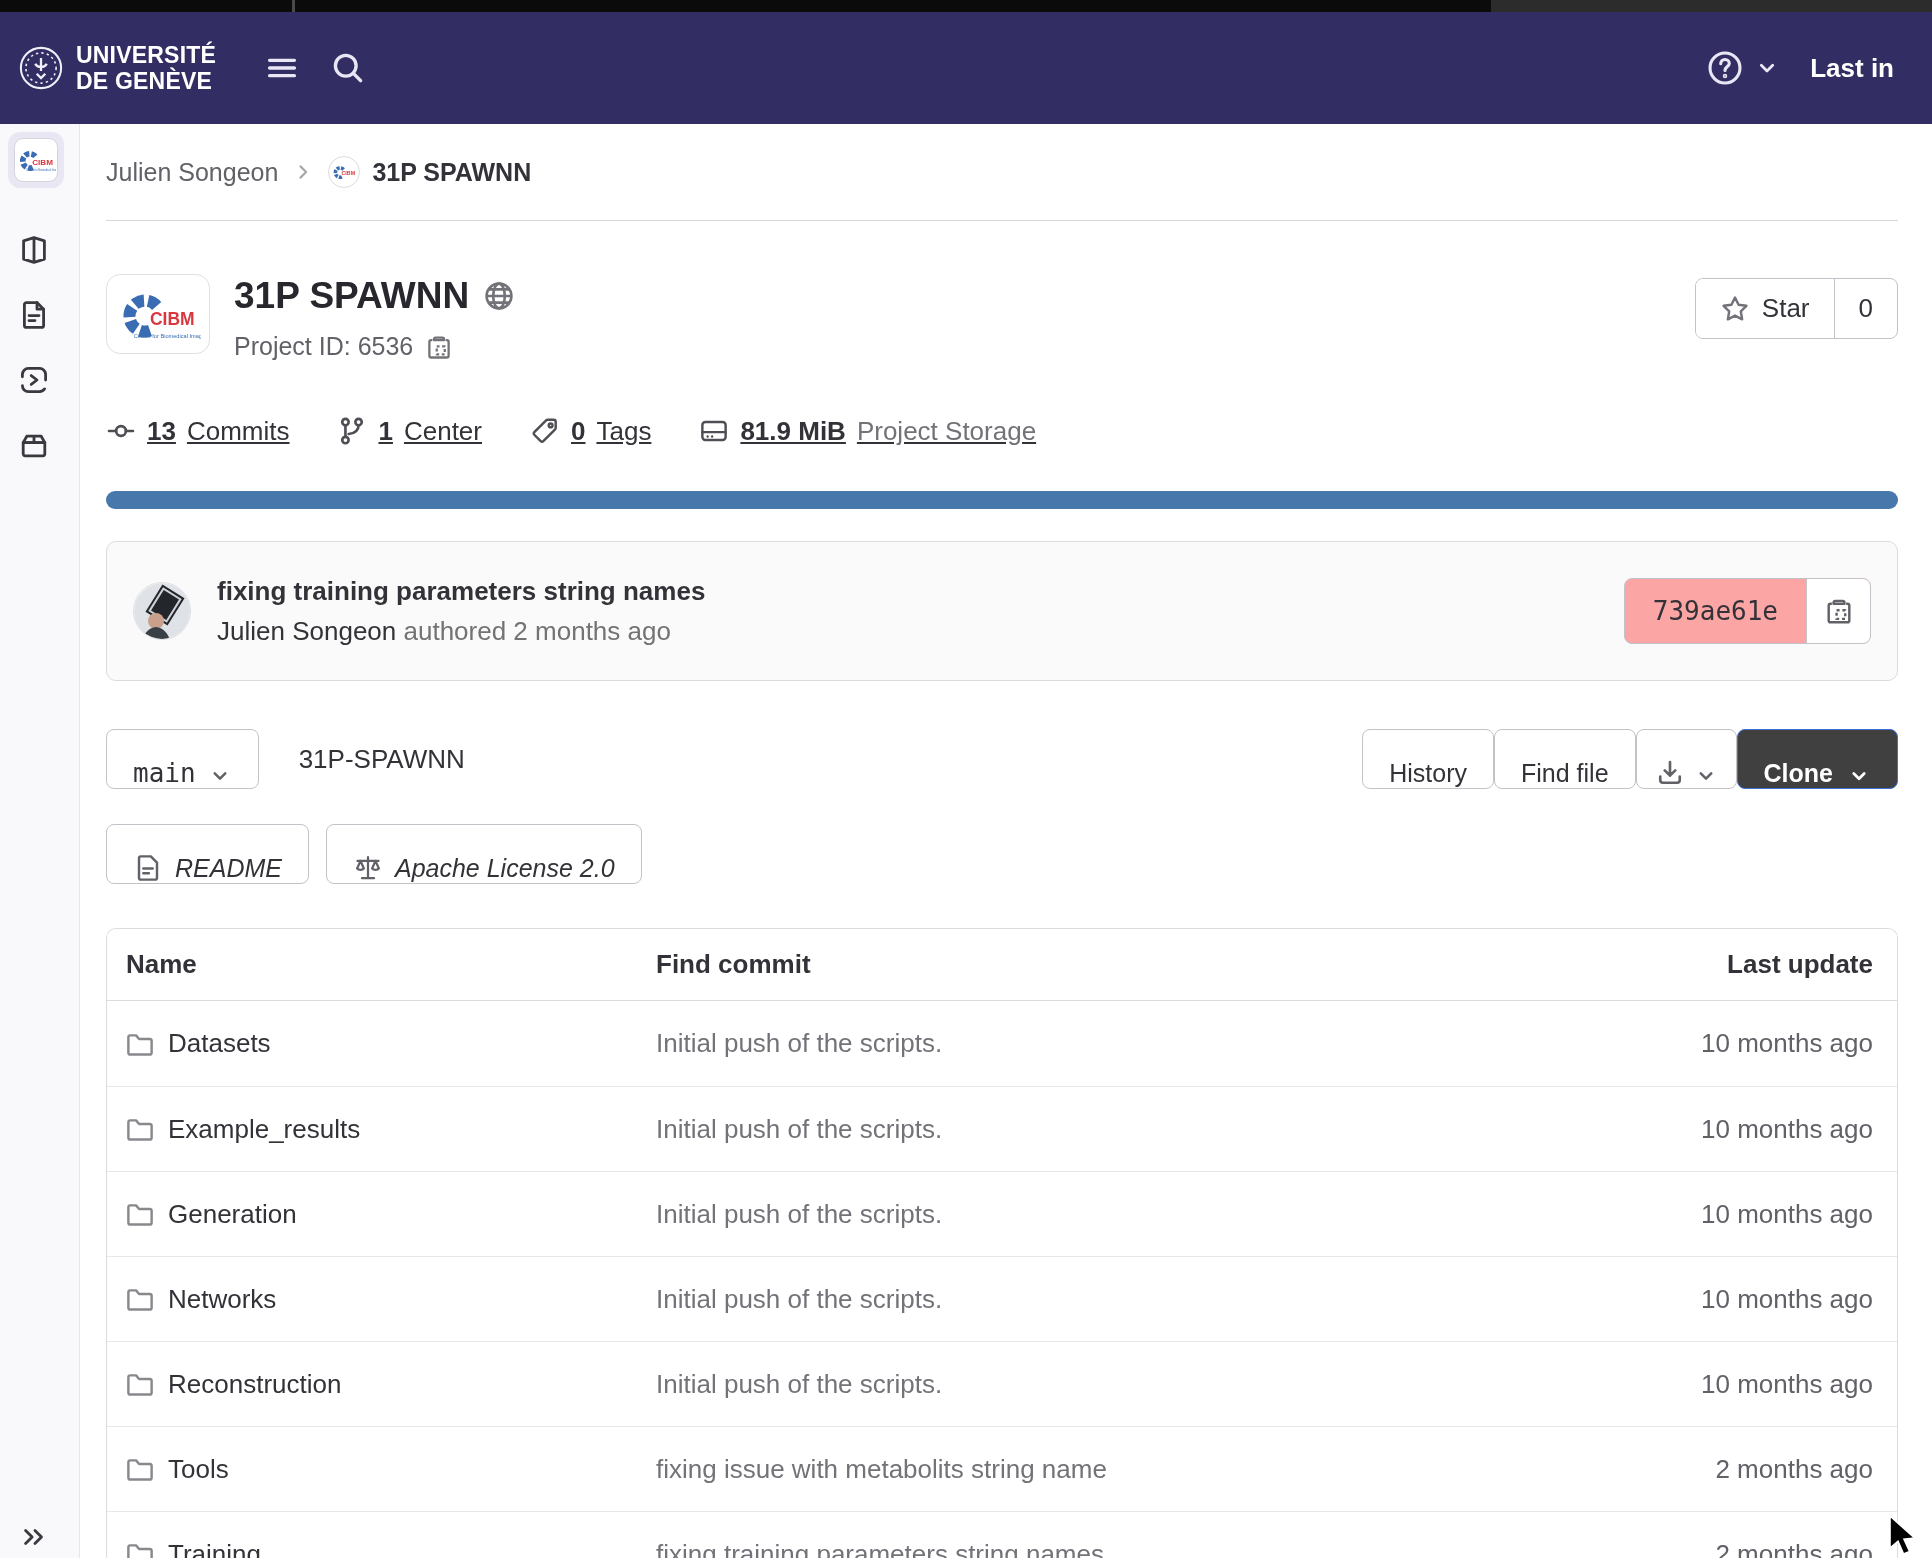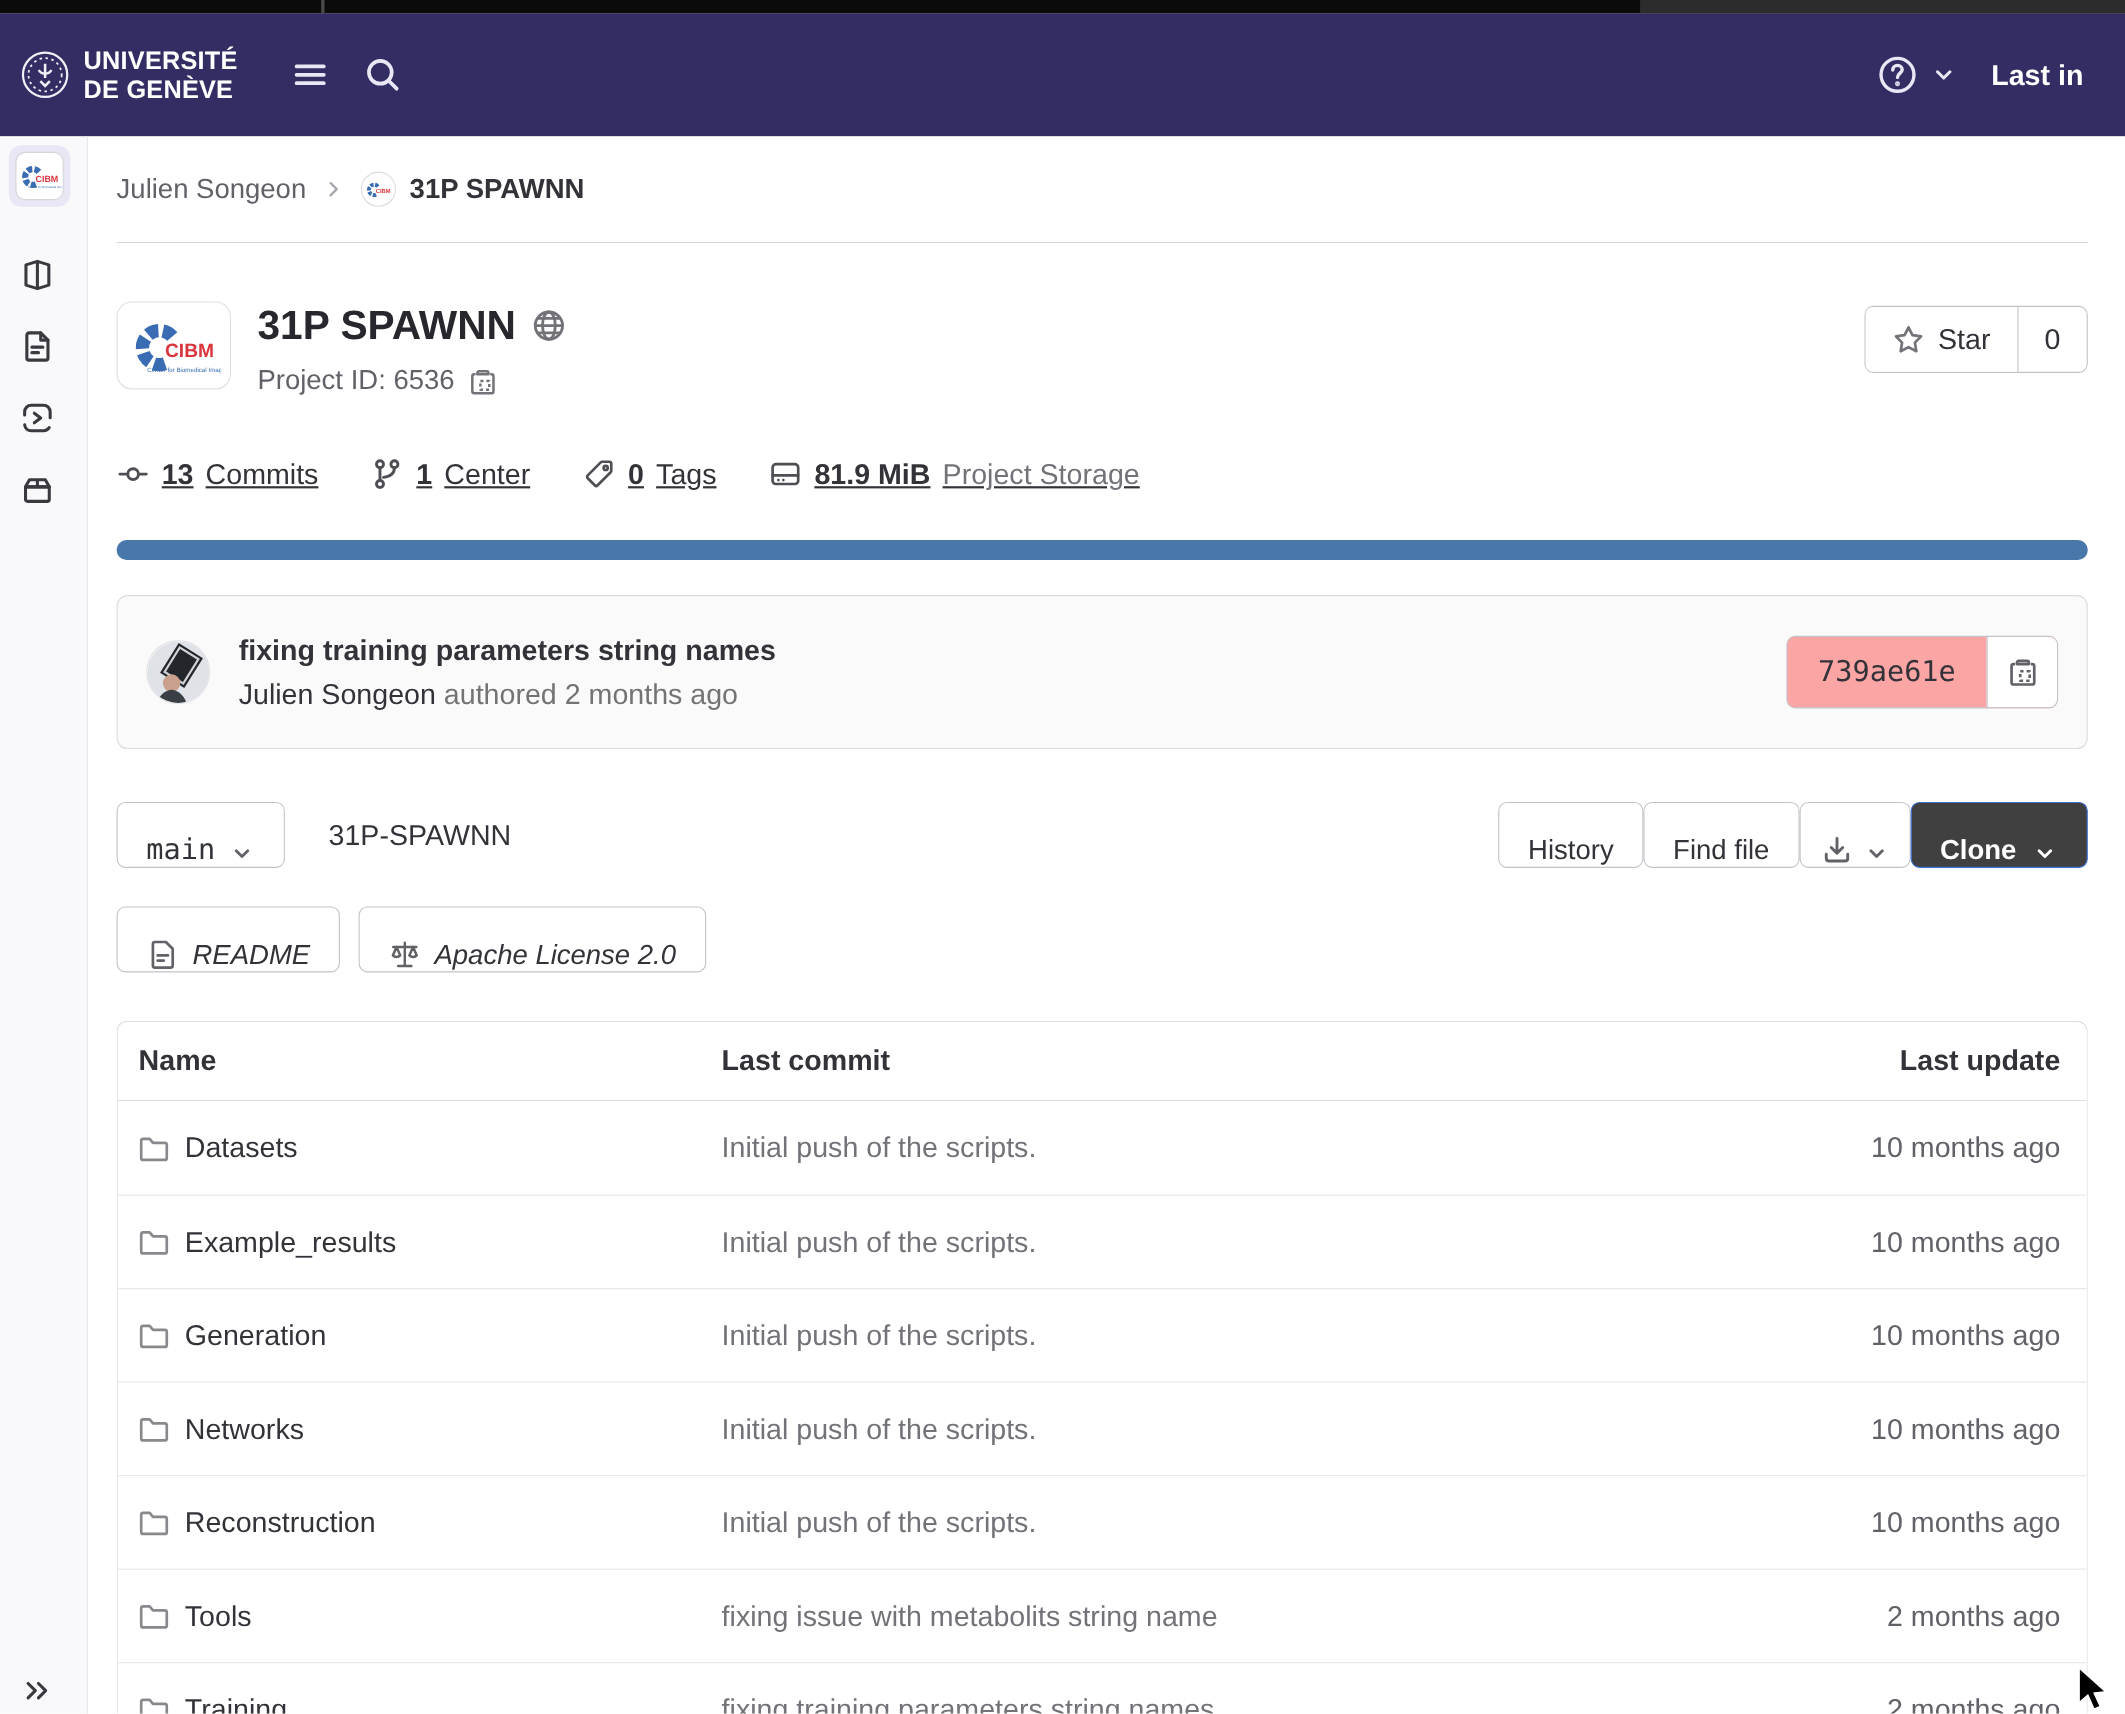--- a/index.html
+++ b/index.html
@@ -418,21 +418,21 @@
               <path d="M4 4.2 2.2 8.3c.9 1 2.7 1 3.6 0L4 4.2Z M12 4.2l-1.8 4.1c.9 1 2.7 1 3.6 0L12 4.2Z"></path>
             </svg>
           </span>
           <span>Apache License 2.0</span>
         </a>
       </section>
 
       <section class="file-table">
         <div class="t-head">
           <div class="c-name">Name</div>
-          <div class="c-commit">Last commit</div>
+          <div class="c-commit">Find commit</div>
           <div class="c-upd">Last update</div>
         </div>
         <div id="table-body">
             <div class="t-row">
     <a class="cell-name" href="#">
       <span class="ic">
         <svg width="30" height="30" viewBox="0 0 16 16" fill="none" stroke="currentColor" stroke-width="1.3" stroke-linejoin="round">
           <path d="M1.8 4.4c0-.6.4-1 1-1h3.1l1.6 1.9h5.7c.6 0 1 .4 1 1v6.3c0 .6-.4 1-1 1H2.8c-.6 0-1-.4-1-1V4.4Z"></path>
         </svg>
       </span>

